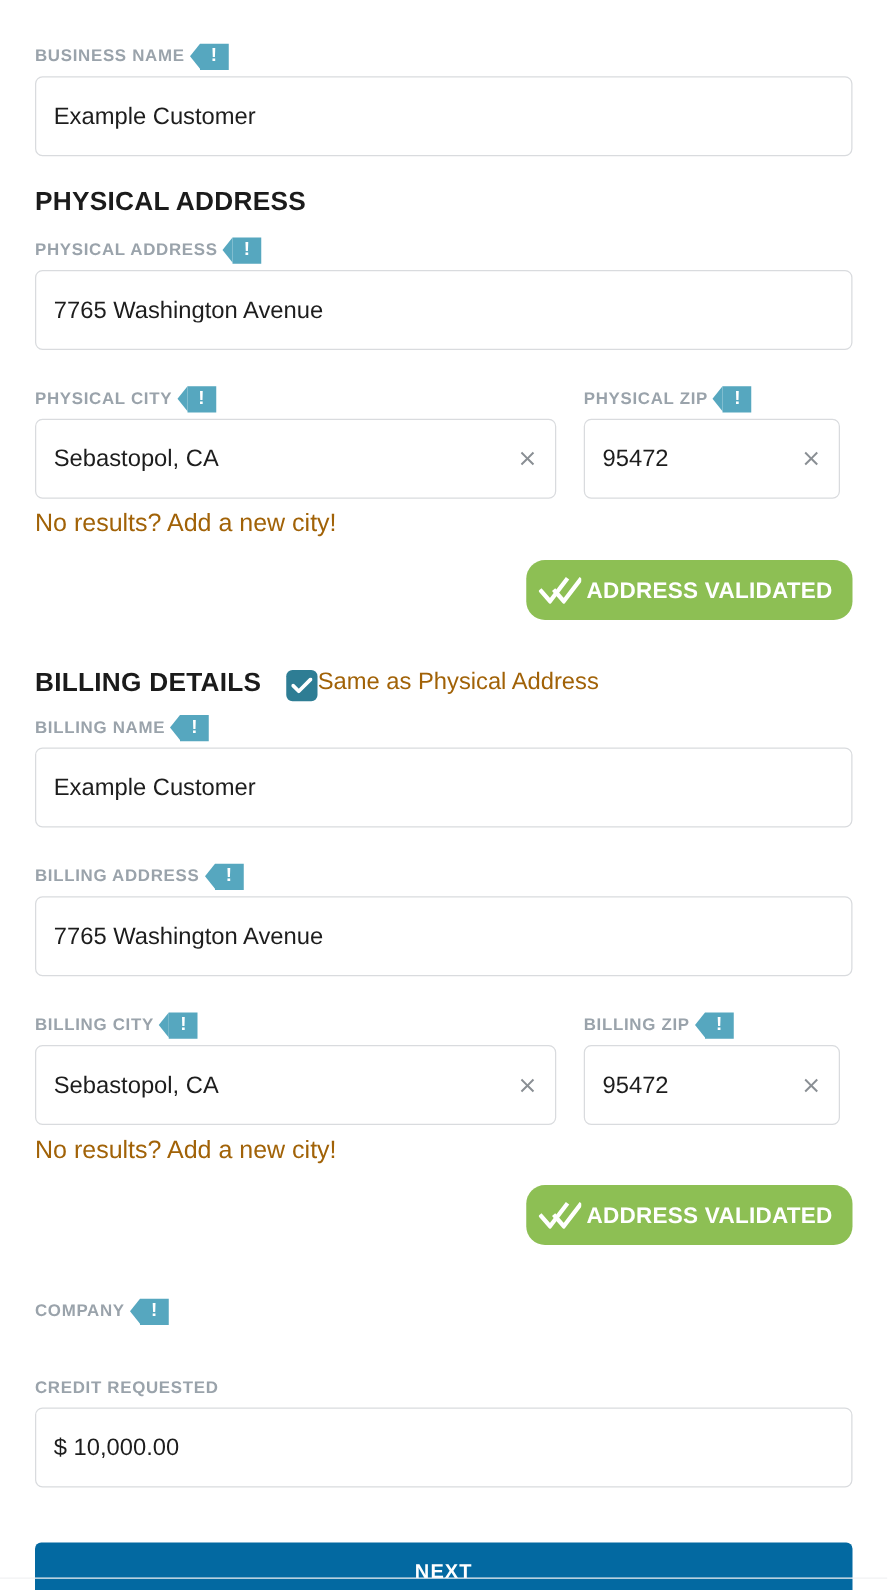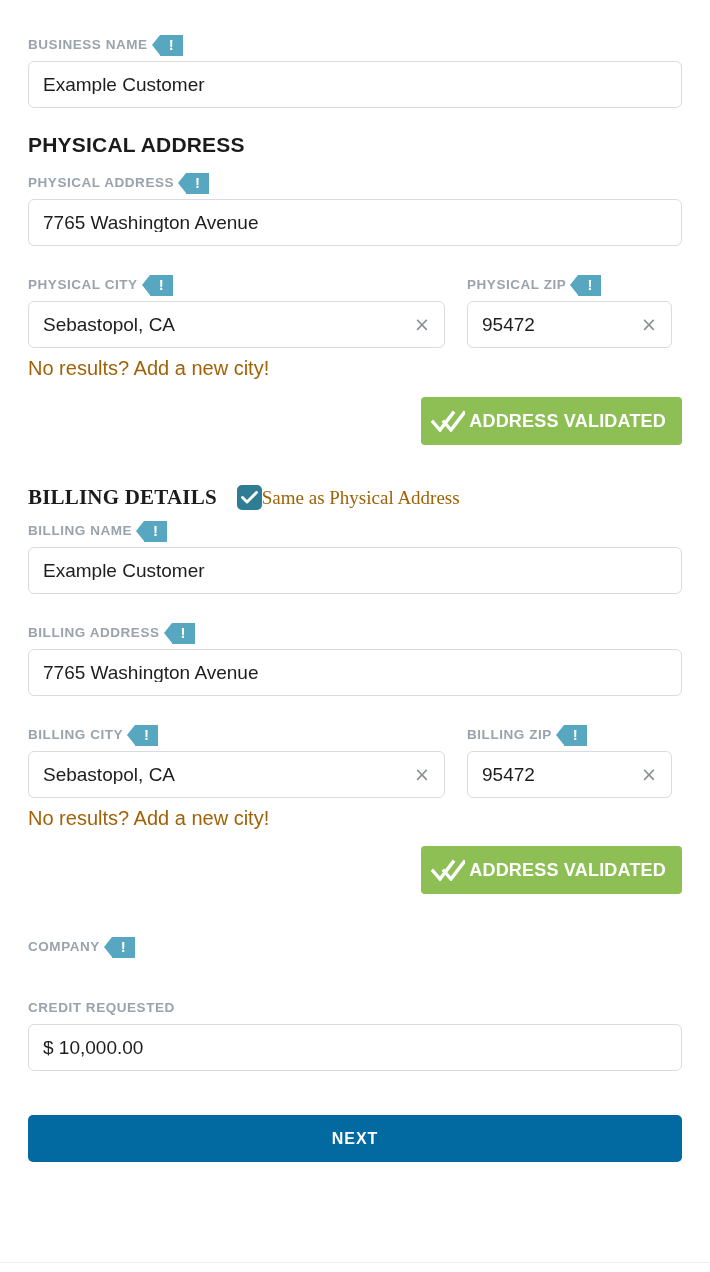--- a/index.html
+++ b/index.html
@@ -76,21 +76,21 @@
     letter-spacing: 0.2px;
     line-height: 1;
   }
 
   
   .input-box {
     position: relative;
     border: 1px solid #d9dbde;
     border-radius: 6px;
     background: #ffffff;
-    height: 47px;
+    height: 64px;
     display: flex;
     align-items: center;
     padding: 0 14px;
   }
   .input-value {
     font-size: 19px;
     color: #1d1d1d;
     line-height: 1;
     white-space: nowrap;
     overflow: hidden;
@@ -121,41 +121,39 @@
     font-size: 20px;
     line-height: 1;
     text-decoration: none;
     cursor: pointer;
   }
 
   
   .validated-btn {
     background: #8dbf54;
     border: none;
-    border-radius: 4px;
+    border-radius: 15px;
     color: #ffffff;
     height: 48px;
     display: inline-flex;
     align-items: center;
     justify-content: center;
     padding: 0 16px 0 10px;
     font-size: 18px;
     font-weight: 700;
     letter-spacing: 0.2px;
     cursor: pointer;
     font-family: "Liberation Sans", sans-serif;
     min-width: 230px;
   }
   .dbl-check { margin-right: 4px; line-height: 0; display: inline-flex; }
 
   
   .checkbox-row {
     display: flex;
-    align-items: center;
-    font-family: Liberation Serif, serif;
   }
   .cbox {
     width: 25px; height: 25px;
     background: #2e7d94;
     border-radius: 5px;
     display: flex;
     align-items: center;
     justify-content: center;
     cursor: pointer;
     flex: none;

